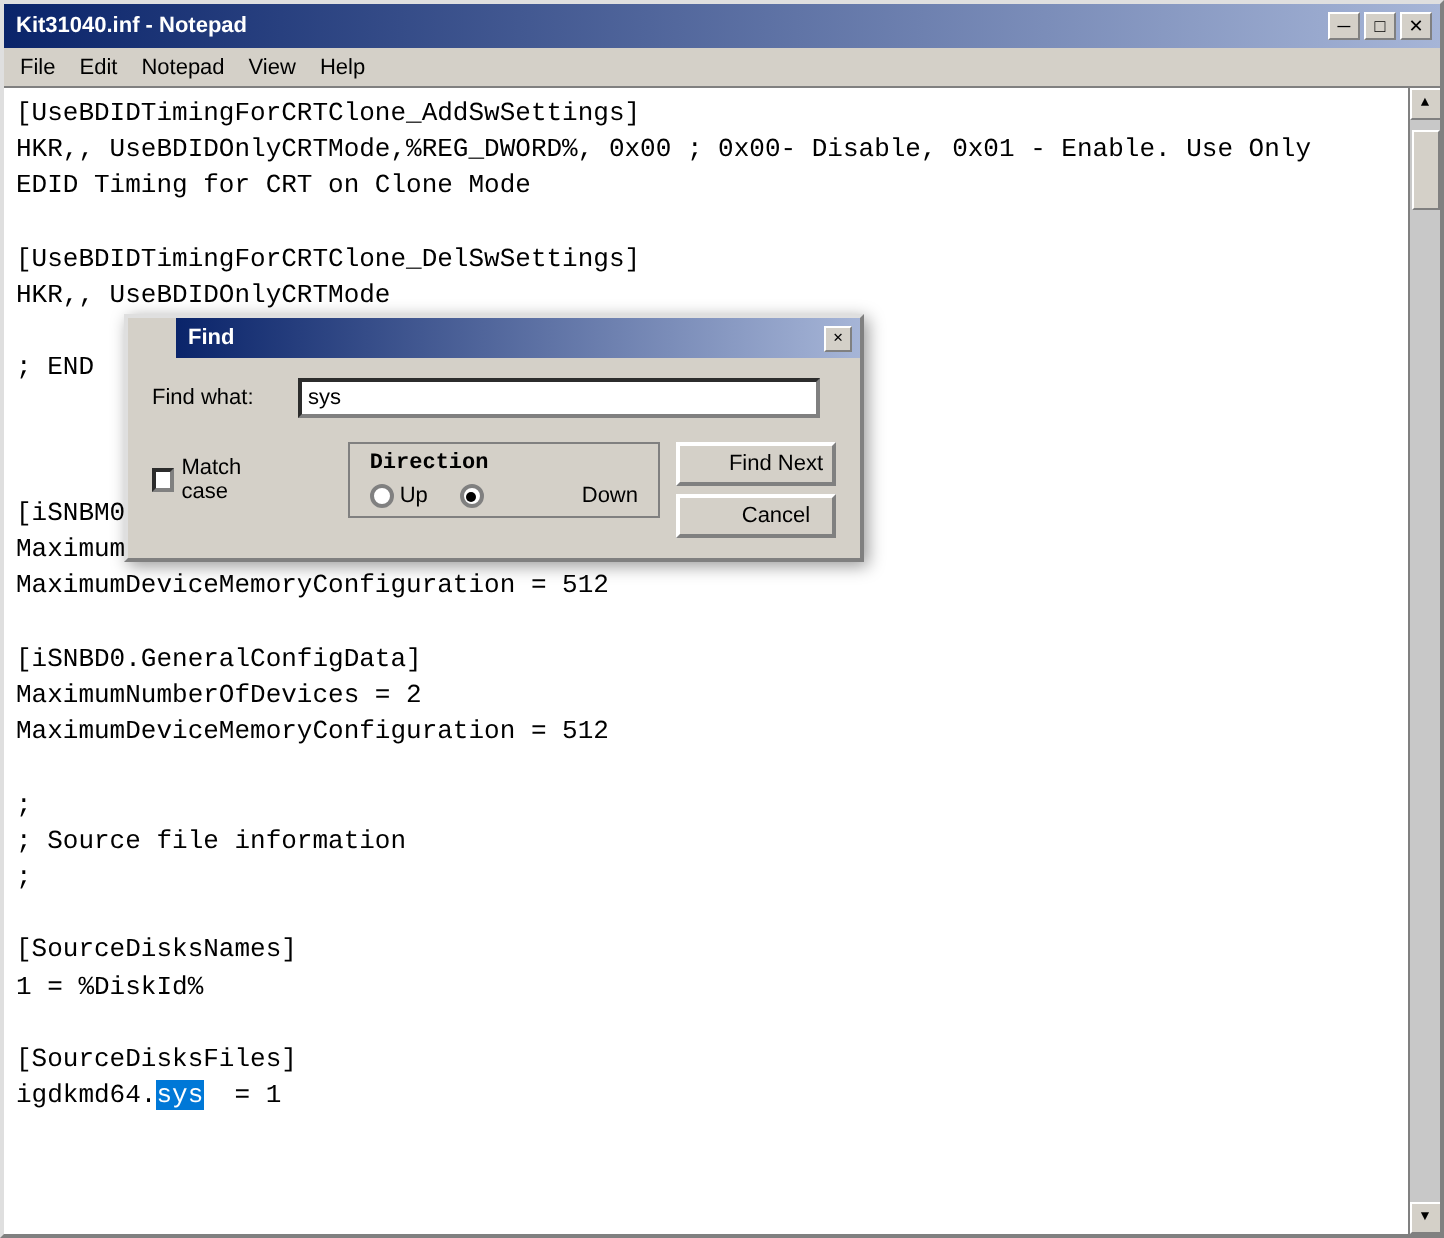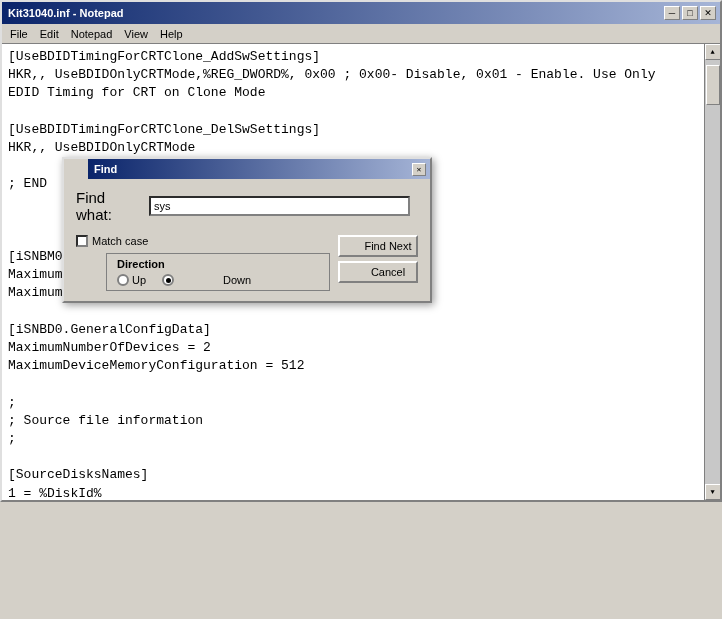--- a/index.html
+++ b/index.html
@@ -1,21 +1,21 @@
 <!DOCTYPE html>
 <html><head>
   <meta charset="utf-8">
   <style>
     * { margin: 0; padding: 0; box-sizing: border-box; }
     body { font-family: 'Courier New', monospace; font-size: 13px; background: #d4d0c8; }
 
     
     .window {
       width: 722px;
-      height: 502px;
+      height: 619px;
       background: #14b8a6;
       border: 2px solid #808080;
       border-top-color: #dfdfdf;
       border-left-color: #dfdfdf;
       display: flex;
       flex-direction: column;
       position: relative;
       overflow: hidden;
     }
 
@@ -194,21 +194,21 @@
       flex-direction: column;
       gap: 8px;
     }
     .find-row {
       display: flex;
       align-items: center;
       gap: 8px;
     }
     .find-label {
       font-family: 'Tahoma', sans-serif;
-      font-size: 15px;
+      font-size: 11px;
       width: 65px;
     }
     .find-input {
       flex: 1;
       height: 20px;
       border: 2px inset #808080;
       background: white;
       font-family: 'Tahoma', sans-serif;
       font-size: 11px;
       padding: 0 3px;
@@ -340,30 +340,30 @@
     </div>
     <div class="find-body">
 
       <div class="find-row">
         <span class="find-label">Find what:</span>
         <input class="find-input" type="text" value="sys" style="">
         <div style="position:relative; width:0; height:0;"></div>
       </div>
 
       <div style="display:flex; align-items:flex-start; margin-top:4px;">
-        <div style="display:flex; flex-direction:column; gap:6px; flex:1;">
+        <div style="display:flex; flex-direction:row; gap:6px; flex:1;">
 
           <div class="find-checkbox-row">
             <div class="checkbox"></div>
             <span style="font-family:'Tahoma',sans-serif;font-size:11px;">Match case</span>
           </div>
 
           <div style="margin-left:30px;">
             <div style="border:1px solid #808080; padding:4px 10px; background:#d4d0c8;">
-              <div style="font-family:Liberation Sans, sans-serif;font-size:11px;font-weight:bold;margin-bottom:4px;">Direction</div>
+              <div style="font-family:Liberation Mono, monospace;font-size:11px;font-weight:bold;margin-bottom:4px;">Direction</div>
               <div class="radio-row">
                 <div class="radio-item">
                   <div class="radio"></div>
                   <span style="font-family:'Tahoma',sans-serif;font-size:11px;">Up</span>
                 </div>
                 <div class="radio-item">
                   <div class="radio checked"></div>
                   <span style="font-family:'Tahoma',sans-serif;font-size:11px;padding-left:46px;">Down</span>
                 </div>
               </div>

